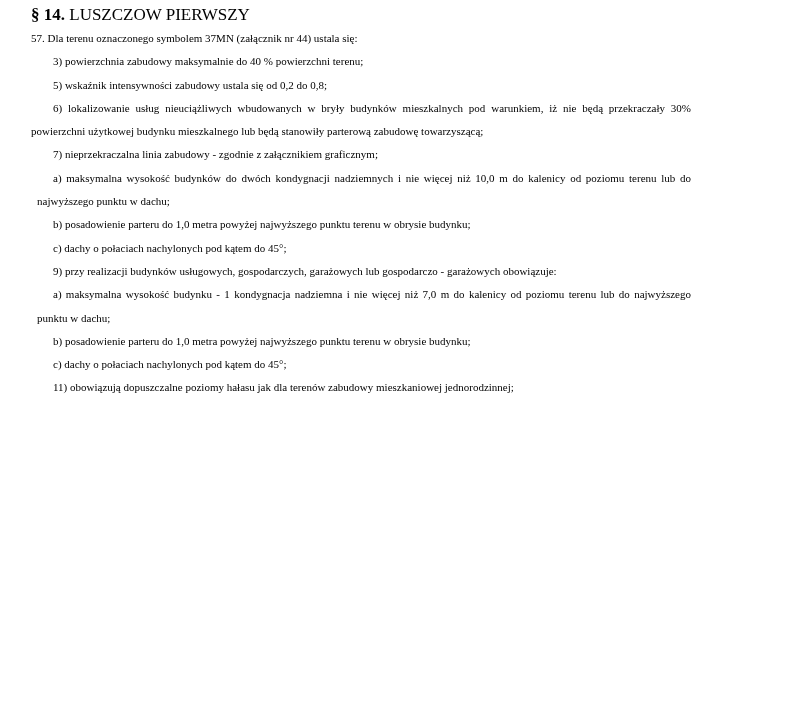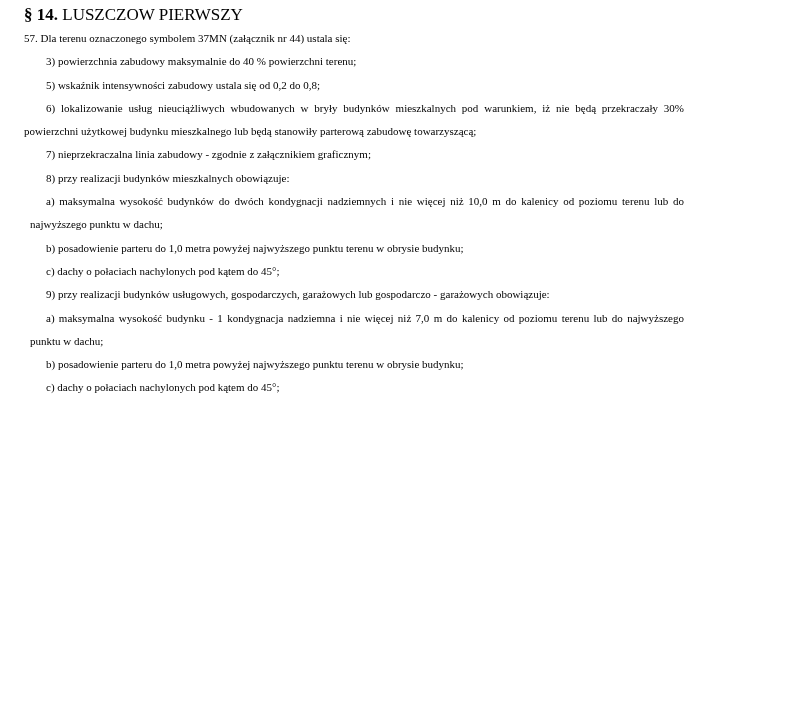--- a/index.html
+++ b/index.html
@@ -12,21 +12,21 @@
     font-family: "Liberation Serif", "DejaVu Serif", serif;
     color: #000000;
   }
   .page {
     position: relative;
     width: 788px;
     height: 711px;
     background: #ffffff;
     overflow: hidden;
     box-sizing: border-box;
-    padding: 4px 0 0 4px;
+    padding: 4px 0 0 11px;
   }
   .content {
     width: 660px;
     margin-left: 20px;
   }
 
   
   .section-heading {
     font-size: 17px;
     line-height: 22px;
@@ -80,24 +80,24 @@
       <span class="sec-title">LUSZCZOW PIERWSZY</span>
     </div>
 
     <p class="para lvl-0">57. Dla terenu oznaczonego symbolem 37MN (załącznik nr 44) ustala się:</p>
 
     <div id="points-container">
         <p class="para lvl-1">3) powierzchnia zabudowy maksymalnie do 40 % powierzchni terenu;</p>
         <p class="para lvl-1">5) wskaźnik intensywności zabudowy ustala się od 0,2 do 0,8;</p>
         <p class="para lvl-1">6) lokalizowanie usług nieuciążliwych wbudowanych w bryły budynków mieszkalnych pod warunkiem, iż nie będą przekraczały 30% powierzchni użytkowej budynku mieszkalnego lub będą stanowiły parterową zabudowę towarzyszącą;</p>
         <p class="para lvl-1">7) nieprzekraczalna linia zabudowy - zgodnie z załącznikiem graficznym;</p>
-        <p class="para lvl-1">8) przy realizacji budynków mieszkalnych obowiązuje:</p>
         <p class="para lvl-2">a) maksymalna wysokość budynków do dwóch kondygnacji nadziemnych i nie więcej niż 10,0 m do kalenicy od poziomu terenu lub do najwyższego punktu w dachu;</p>
         <p class="para lvl-2">b) posadowienie parteru do 1,0 metra powyżej najwyższego punktu terenu w obrysie budynku;</p>
         <p class="para lvl-2">c) dachy o połaciach nachylonych pod kątem do 45°;</p>
         <p class="para lvl-1">9) przy realizacji budynków usługowych, gospodarczych, garażowych lub gospodarczo - garażowych obowiązuje:</p>
         <p class="para lvl-2">a) maksymalna wysokość budynku - 1 kondygnacja nadziemna i nie więcej niż 7,0 m do kalenicy od poziomu terenu lub do najwyższego punktu w dachu;</p>
         <p class="para lvl-2">b) posadowienie parteru do 1,0 metra powyżej najwyższego punktu terenu w obrysie budynku;</p>
         <p class="para lvl-2">c) dachy o połaciach nachylonych pod kątem do 45°;</p>
+        <p class="para lvl-1">11) obowiązują dopuszczalne poziomy hałasu jak dla terenów zabudowy mieszkaniowej jednorodzinnej;</p>
       </div>
 
   </div>
 </div>
 
 </body></html>

